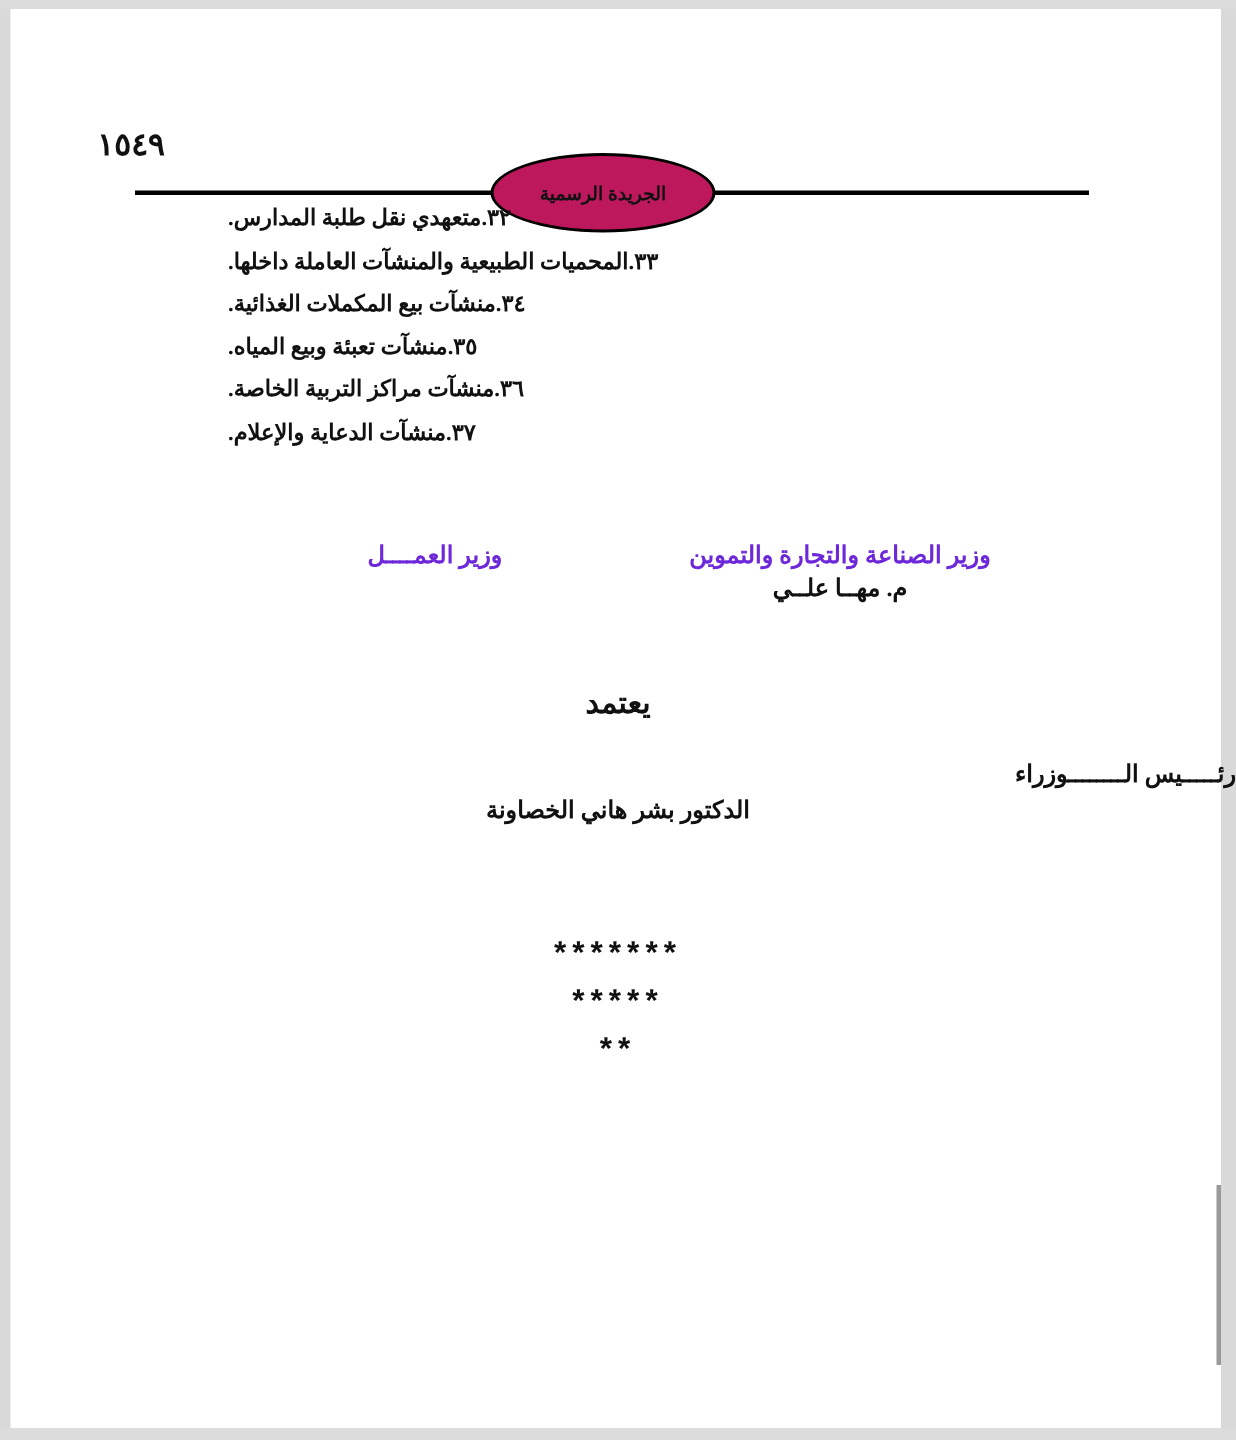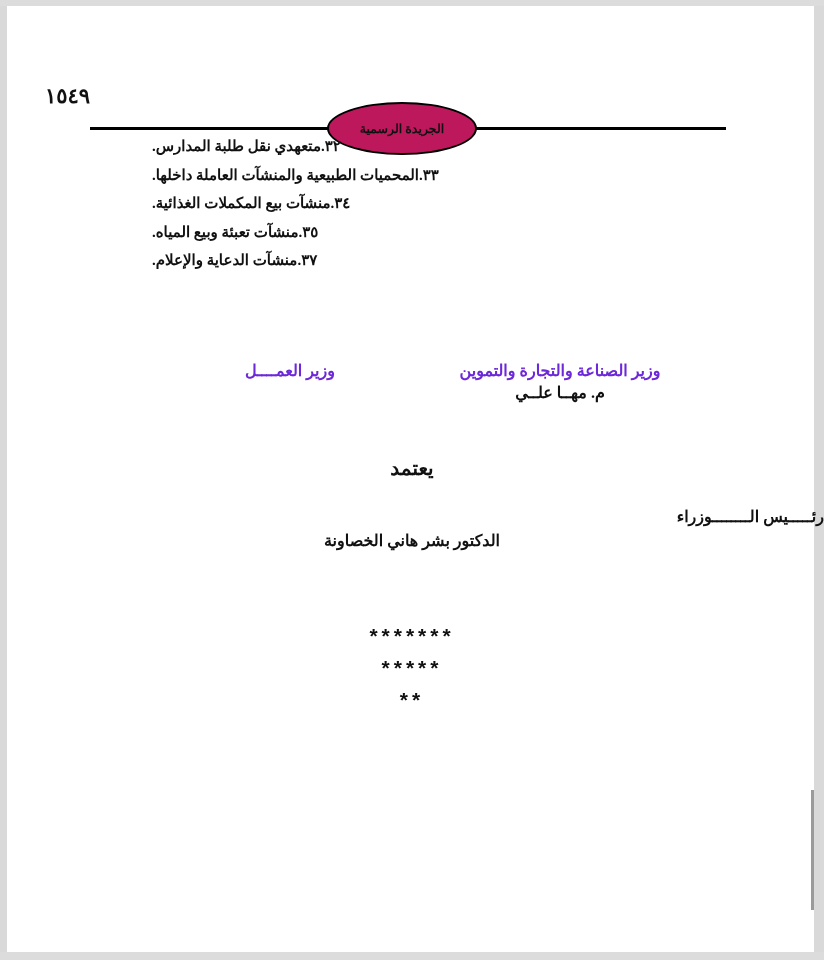--- a/index.html
+++ b/index.html
@@ -56,20 +56,21 @@
     background: #9a9a9a;
   }
 
   
   .header {
     position: absolute;
     left: 0;
     top: 40px;
     width: 720px;
     height: 70px;
+    padding-left: 20px;
   }
   .page-number {
     position: absolute;
     right: 630px;
     top: 44px;
     font-size: 21px;
     font-weight: 700;
     letter-spacing: 3px;
     color: #111;
     direction: rtl;
@@ -221,20 +222,21 @@
     <div class="oval">
       <span class="oval-label">الجريدة الرسمية</span>
     </div>
   </div>
 
   <div class="list">
     <div class="list-item">٣٢.متعهدي نقل طلبة المدارس.</div>
     <div class="list-item">٣٣.المحميات الطبيعية والمنشآت العاملة داخلها.</div>
     <div class="list-item">٣٤.منشآت بيع المكملات الغذائية.</div>
     <div class="list-item">٣٥.منشآت تعبئة وبيع المياه.</div>
+    <div class="list-item">٣٦.منشآت مراكز التربية الخاصة.</div>
     <div class="list-item">٣٧.منشآت الدعاية والإعلام.</div>
   </div>
 
   <div class="signatures">
     <div class="sig sig-right">
       <div class="sig-title">وزير الصناعة والتجارة  والتموين</div>
       <div class="sig-name">م. مهــا علــي</div>
     </div>
     <div class="sig sig-left">
       <div class="sig-title">وزير العمــــل</div>

